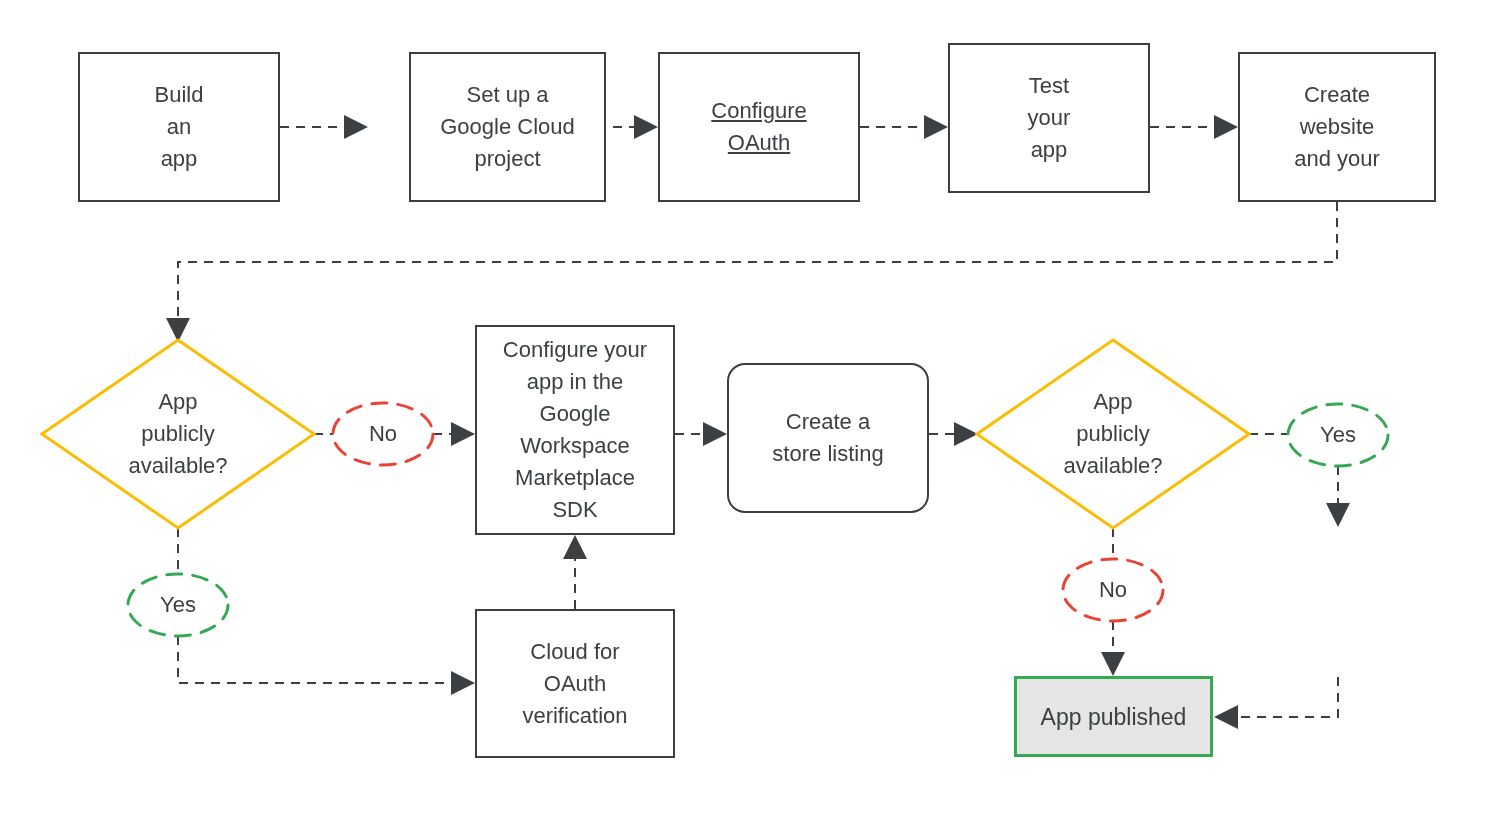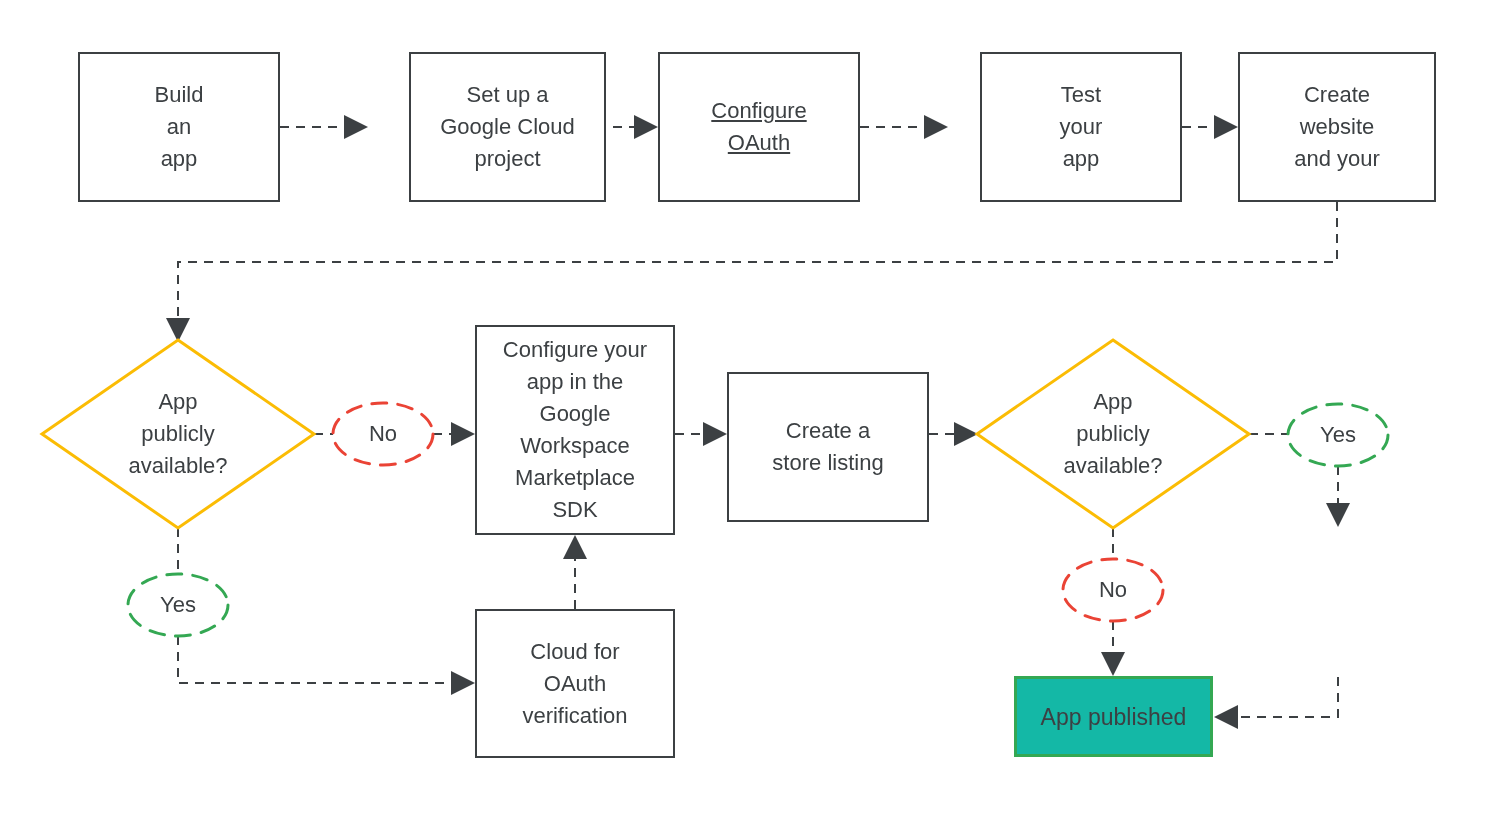--- a/index.html
+++ b/index.html
@@ -20,21 +20,21 @@
   .oval-green{fill:#ffffff;stroke:#34a853;stroke-width:3;stroke-dasharray:15 11;stroke-linecap:round;}
   .node{
     position:absolute;
     display:flex;align-items:center;justify-content:center;
     text-align:center;
     font-size:22px;line-height:32px;
     white-space:pre-line;
     color:#3c4043;
   }
   .box{border:2px solid #3c4043;background:#ffffff;}
-  .published{border:3px solid #34a853;background:#14b8a6;font-size:23px;}
+  .published{border:3px solid #34a853;background:#e5e5e5;font-size:23px;}
   .label-overlay{background:transparent;}
 </style>
 </head>
 <body>
 
 <div id="canvas">
 
   <svg id="wires" viewBox="0 0 1494 814" xmlns="http://www.w3.org/2000/svg">
 
     <g>
@@ -123,36 +123,36 @@
 an
 app</div>
 
   <div class="node box" style="left:368px;top:52px;width:193px;height:146px;margin-left:41px;">Set up a
 Google Cloud
 project</div>
 
   <div class="node box" style="left:658px;top:52px;width:198px;height:146px;text-decoration:underline;">Configure
 OAuth</div>
 
-  <div class="node box" style="left:948px;top:52px;width:198px;height:146px;margin-left:32px;">Test
+  <div class="node box" style="left:948px;top:43px;width:198px;height:146px;">Test
 your
 app</div>
 
   <div class="node box" style="left:1238px;top:52px;width:194px;height:146px;">Create
 website
 and your</div>
 
   <div class="node box" style="left:475px;top:325px;width:196px;height:206px;">Configure your
 app in the
 Google
 Workspace
 Marketplace
 SDK</div>
 
-  <div class="node box" style="left:727px;top:372px;width:198px;height:146px;">Create a
+  <div class="node box" style="left:727px;top:363px;width:198px;height:146px;border-radius:18px;">Create a
 store listing</div>
 
   <div class="node box" style="left:475px;top:609px;width:196px;height:145px;">Cloud for
 OAuth
 verification</div>
 
 
   <div class="node published" style="left:1014px;top:676px;width:193px;height:75px;">App published</div>
 
   <div class="node label-overlay" style="left:78px;top:386px;width:200px;height:96px;">App

